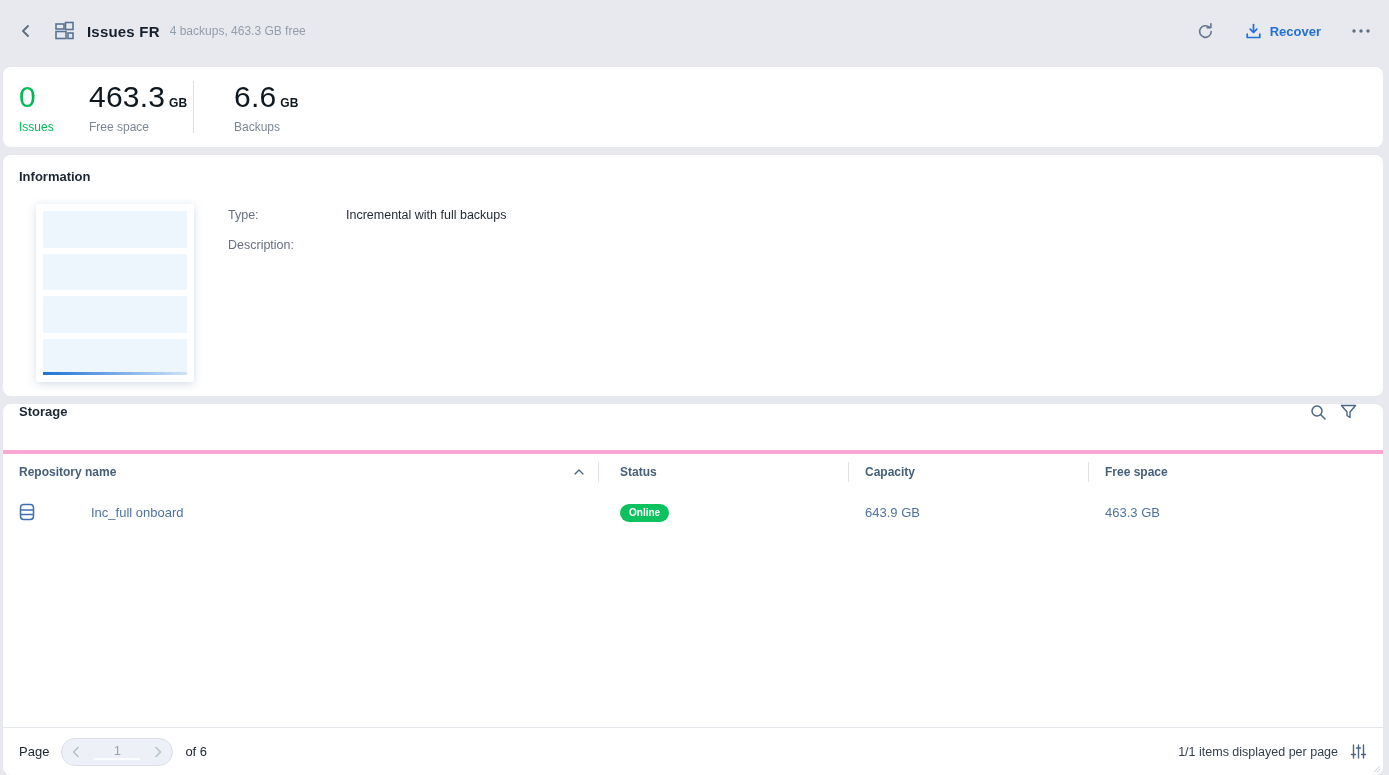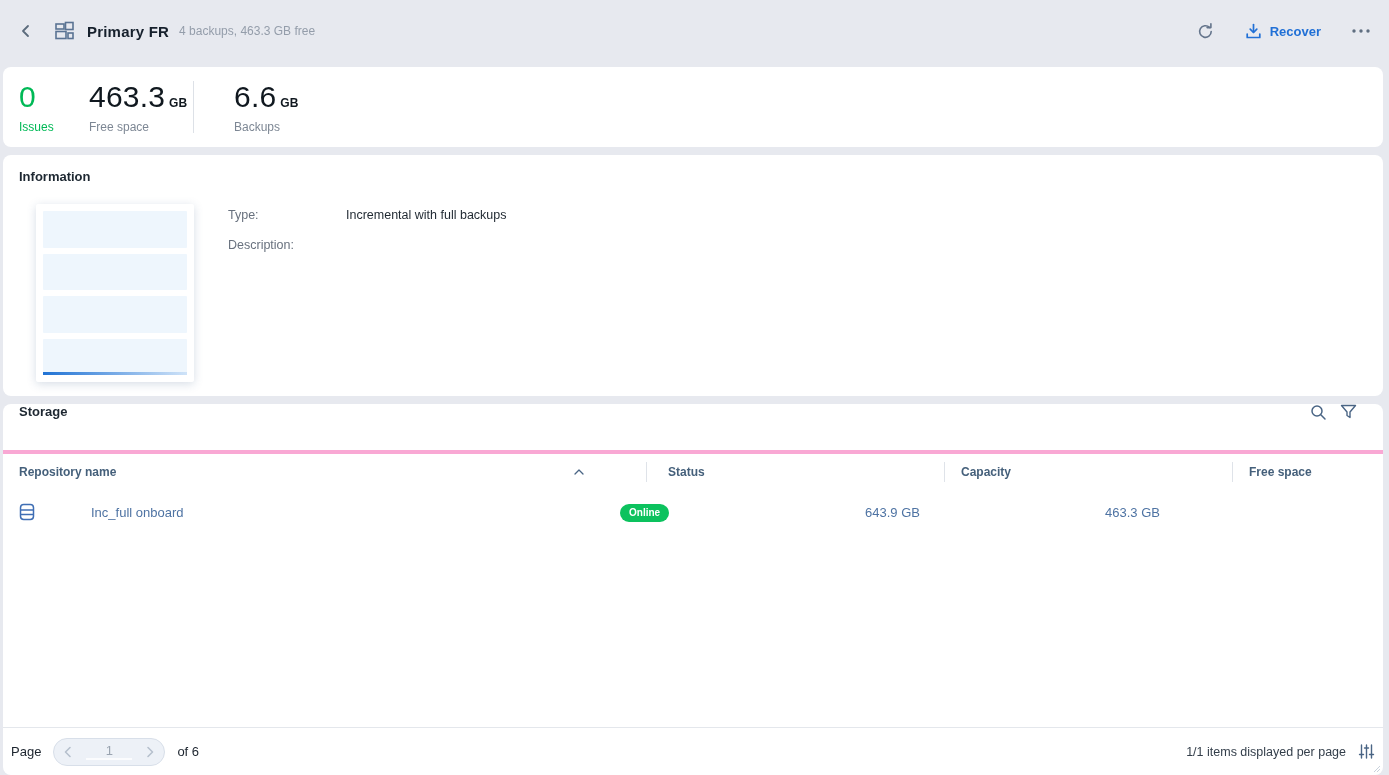--- a/index.html
+++ b/index.html
@@ -63,21 +63,21 @@
 
   
   .storage-card { flex: 1 1 auto; margin-top: 8px; display: flex; flex-direction: column; overflow: hidden; }
   .storage-head {
     flex: 0 0 50px; display: flex; align-items: flex-start;
     padding: 0 20px 0 16px; border-bottom: 4px solid #f9a8d4;
   }
   .storage-head .section-heading { flex: 1; }
   .tool-icon { width: 30px; display: flex; justify-content: center; cursor: pointer; }
 
-  .table-header { flex: 0 0 35px; display: flex; align-items: center; font-size: 12px; font-weight: bold; color: #45607b; gap: 48px; }
+  .table-header { flex: 0 0 35px; display: flex; align-items: center; font-size: 12px; font-weight: bold; color: #45607b; }
   .col-name { flex: 0 0 595px; display: flex; align-items: center; justify-content: space-between; padding: 0 14px 0 16px; }
   .col-status { flex: 0 0 250px; padding-left: 22px; position: relative; }
   .col-capacity { flex: 0 0 240px; padding-left: 17px; position: relative; }
   .col-free { flex: 1; padding-left: 17px; position: relative; }
   .col-status::before, .col-capacity::before, .col-free::before {
     content: ""; position: absolute; left: 0; top: 50%; transform: translateY(-50%);
     width: 1px; height: 20px; background: #dfe3e9;
   }
   .table-row { flex: 0 0 46px; display: flex; align-items: center; }
   .table-row .col-status::before, .table-row .col-capacity::before, .table-row .col-free::before { display: none; }
@@ -86,21 +86,21 @@
   .cell-value { font-size: 13px; color: #4e73a3; }
   .badge-online {
     display: inline-block; background: #0cc25e; color: #ffffff;
     font-size: 10px; font-weight: bold; padding: 3px 9px 4px; border-radius: 10px;
   }
   .table-spacer { flex: 1 1 auto; }
 
   
   .table-footer {
     flex: 0 0 48px; border-top: 1px solid #e4e7ec;
-    display: flex; align-items: center; padding: 0 8px; position: relative;
+    display: flex; align-items: center; padding: 0 16px; position: relative;
   }
   .footer-label { font-size: 13px; color: #1c242e; }
   .pager {
     margin: 0 12px; width: 112px; height: 28px;
     background: #edf1f7; border: 1px solid #d8dfe9; border-radius: 14px;
     display: flex; align-items: center; justify-content: space-between; padding: 0 9px;
   }
   .pager-chevron { display: flex; align-items: center; cursor: pointer; }
   .pager-input {
     width: 46px; text-align: center; font-size: 13px; color: #9aa4b1;
@@ -126,21 +126,21 @@
     <span class="title-icon">
       <svg width="21" height="21" viewBox="0 0 21 21">
         <g fill="none" stroke="#5a7393" stroke-width="1.6">
           <rect x="2" y="3" width="8" height="5"></rect>
           <rect x="11.5" y="1.5" width="7.5" height="7"></rect>
           <rect x="2" y="10.5" width="10" height="7"></rect>
           <rect x="14" y="12" width="5" height="5.5"></rect>
         </g>
       </svg>
     </span>
-    <span class="topbar-title">Primary FR</span>
+    <span class="topbar-title">Issues FR</span>
     <span class="topbar-sub">4 backups, 463.3 GB free</span>
 
     <div class="topbar-right">
       <div class="refresh-btn">
         <svg width="19" height="19" viewBox="0 0 19 19">
           <path d="M15.2 9.5 a 5.8 5.8 0 1 1 -1.7 -4.1" fill="none" stroke="#64748b" stroke-width="1.6" stroke-linecap="round"></path>
           <polyline points="14.9,1.8 14.9,5.6 11.1,5.6" fill="none" stroke="#64748b" stroke-width="1.6" stroke-linecap="round" stroke-linejoin="round"></polyline>
         </svg>
       </div>
       <div class="recover-btn">

